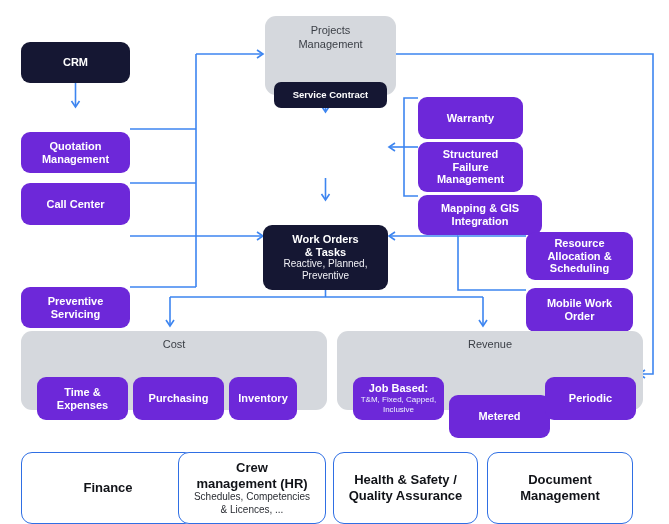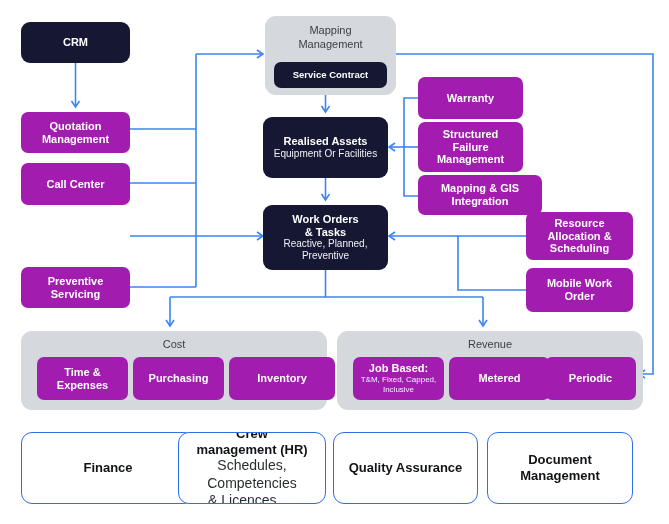--- a/index.html
+++ b/index.html
@@ -2,44 +2,44 @@
 <html><head>
 <meta charset="utf-8">
 <style>
   html,body{margin:0;padding:0;background:#ffffff;}
   body{width:669px;height:524px;overflow:hidden;
        font-family:"Liberation Sans","DejaVu Sans",sans-serif;}
   #stage{position:relative;width:669px;height:524px;background:#fff;}
 
   .node{position:absolute;box-sizing:border-box;display:flex;
         flex-direction:column;align-items:center;justify-content:center;
-        text-align:center;border-radius:9px;overflow:hidden;}
+        text-align:center;border-radius:9px;overflow:hidden;margin-top:20px;}
   .node .t1{font-weight:bold;line-height:1.18;}
   .node .t2{line-height:1.2;}
 
   
   .dark{background:#151733;color:#ffffff;}
   .dark .t1{font-size:11px;}
   .dark .t2{font-size:10px;font-weight:normal;color:#f0f0f5;}
 
   
-  .blue{background:#a21caf;color:#ffffff;border-radius:7px;}
+  .blue{background:#6d28d9;color:#ffffff;}
   .blue .t1{font-size:11px;}
   .blue .t2{font-size:8px;font-weight:normal;color:#eef3ff;}
 
   
   .group{position:absolute;box-sizing:border-box;background:#d5d8dd;
          border-radius:11px;}
   .group > .glabel{position:absolute;left:0;right:0;top:7px;text-align:center;
          font-size:11px;color:#3b3f46;font-weight:normal;}
 
   
   .outline{background:#ffffff;border:1.4px solid #2f6fe4;border-radius:11px;}
   .outline .t1{font-size:13px;color:#111318;font-weight:bold;line-height:1.2;}
-  .outline .t2{font-size:14px;color:#2a2d33;font-weight:normal;line-height:1.25;}
+  .outline .t2{font-size:10px;color:#2a2d33;font-weight:normal;line-height:1.25;}
 
   .svg-layer{position:absolute;left:0;top:0;width:669px;height:524px;
              pointer-events:none;}
   .ln{stroke:#3d85f0;stroke-width:1.6px;fill:none;}
   .ar{fill:none;stroke:#3d85f0;stroke-width:1.6px;}
 </style>
 </head>
 <body>
 
 <div id="stage">
@@ -104,32 +104,28 @@
 
 
   <div class="node blue" style="left:21px;top:267px;width:109px;height:41px;">
     <span class="t1">Preventive</span>
     <span class="t1">Servicing</span>
   </div>
 
   <div class="group" style="left:265px;top:16px;width:131px;height:79px;">
     <div style="position:absolute;left:0;right:0;top:8px;text-align:center;
                 font-size:11px;color:#3b3f46;line-height:1.25;">
-      <div>Mapping</div>
+      <div>Projects</div>
       <div>Management</div>
     </div>
     <div class="node dark" style="left:9px;top:46px;width:113px;height:26px;border-radius:7px;">
       <span class="t1" style="font-size:9.5px;">Service Contract</span>
     </div>
   </div>
 
-  <div class="node dark" style="left:263px;top:117px;width:125px;height:61px;">
-    <span class="t1">Realised Assets</span>
-    <span class="t2">Equipment Or Facilities</span>
-  </div>
 
   <div class="node dark" style="left:263px;top:205px;width:125px;height:65px;">
     <span class="t1">Work Orders</span>
     <span class="t1">&amp; Tasks</span>
     <span class="t2">Reactive, Planned,</span>
     <span class="t2">Preventive</span>
   </div>
 
   <div class="node blue" style="left:418px;top:77px;width:105px;height:42px;">
     <span class="t1">Warranty</span>
@@ -159,52 +155,53 @@
 
   <div class="group" style="left:21px;top:331px;width:306px;height:79px;">
     <div class="glabel">Cost</div>
     <div class="node blue" style="left:16px;top:26px;width:91px;height:43px;">
       <span class="t1">Time &amp;</span>
       <span class="t1">Expenses</span>
     </div>
     <div class="node blue" style="left:112px;top:26px;width:91px;height:43px;">
       <span class="t1">Purchasing</span>
     </div>
-    <div class="node blue" style="left:208px;top:26px;width:106px;height:43px;">
+    <div class="node blue" style="left:208px;top:26px;width:68px;height:43px;">
       <span class="t1">Inventory</span>
     </div>
   </div>
 
   <div class="group" style="left:337px;top:331px;width:306px;height:79px;">
     <div class="glabel">Revenue</div>
     <div class="node blue" style="left:16px;top:26px;width:91px;height:43px;">
       <span class="t1">Job Based:</span>
       <span class="t2">T&amp;M, Fixed, Capped,</span>
       <span class="t2">Inclusive</span>
     </div>
-    <div class="node blue" style="left:112px;top:26px;width:101px;height:43px;">
+    <div class="node blue" style="left:112px;top:44px;width:101px;height:43px;">
       <span class="t1">Metered</span>
     </div>
     <div class="node blue" style="left:208px;top:26px;width:91px;height:43px;">
       <span class="t1">Periodic</span>
     </div>
   </div>
 
   <div class="node outline" style="left:21px;top:432px;width:174px;height:72px;">
     <span class="t1">Finance</span>
   </div>
 
   <div class="node outline" style="left:178px;top:432px;width:148px;height:72px;">
     <span class="t1">Crew</span>
     <span class="t1">management (HR)</span>
     <span class="t2">Schedules, Competencies</span>
     <span class="t2">&amp; Licences, ...</span>
   </div>
 
   <div class="node outline" style="left:333px;top:432px;width:145px;height:72px;">
+    <span class="t1">Health &amp; Safety /</span>
     <span class="t1">Quality Assurance</span>
   </div>
 
   <div class="node outline" style="left:487px;top:432px;width:146px;height:72px;">
     <span class="t1">Document</span>
     <span class="t1">Management</span>
   </div>
 
 </div>
 

